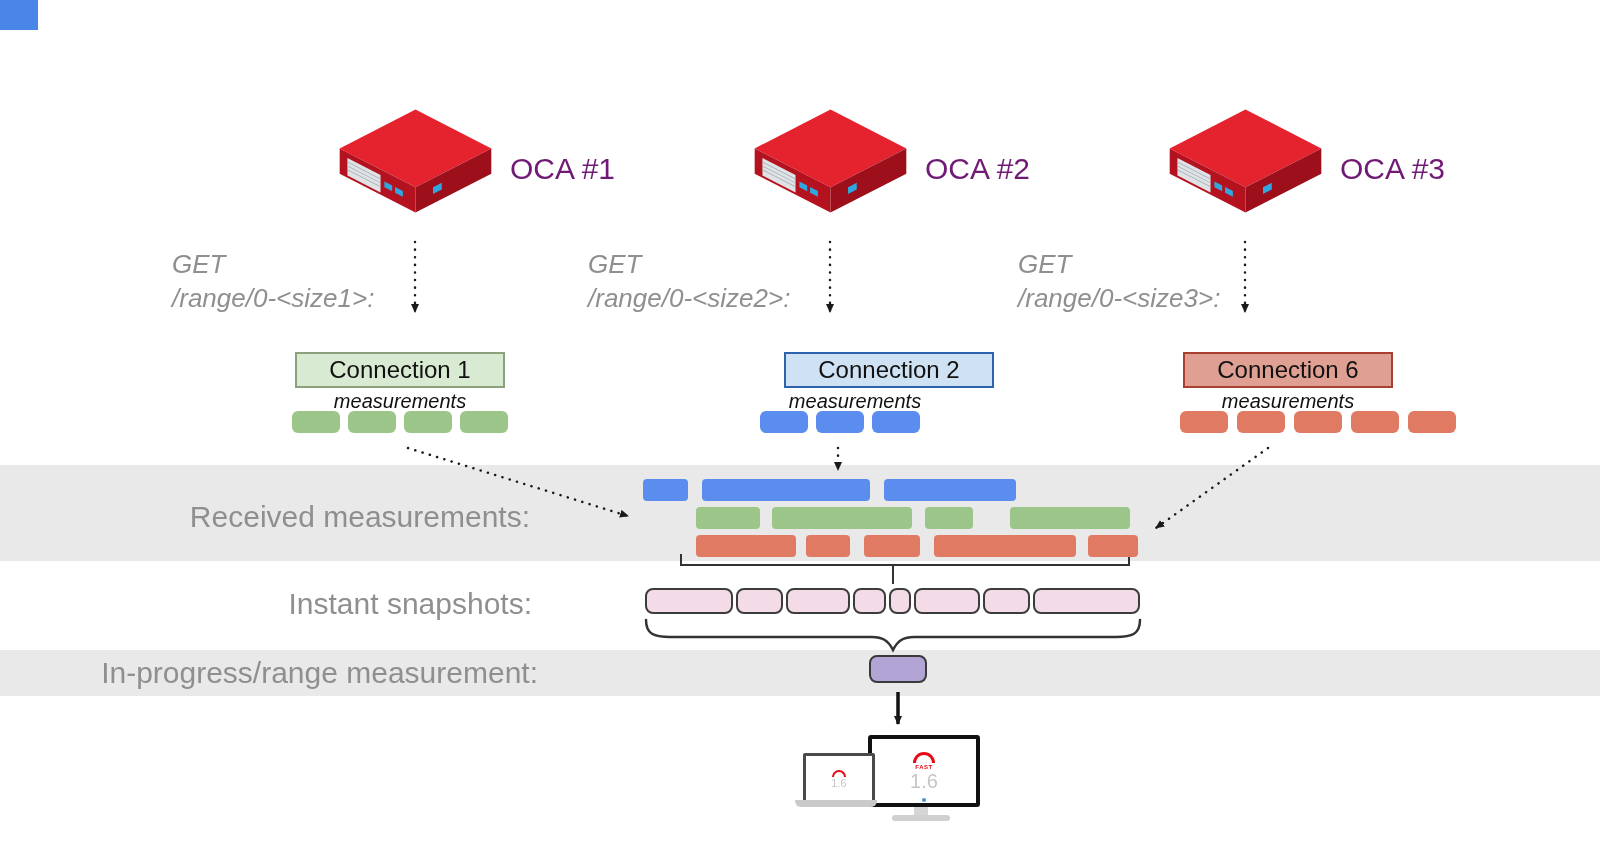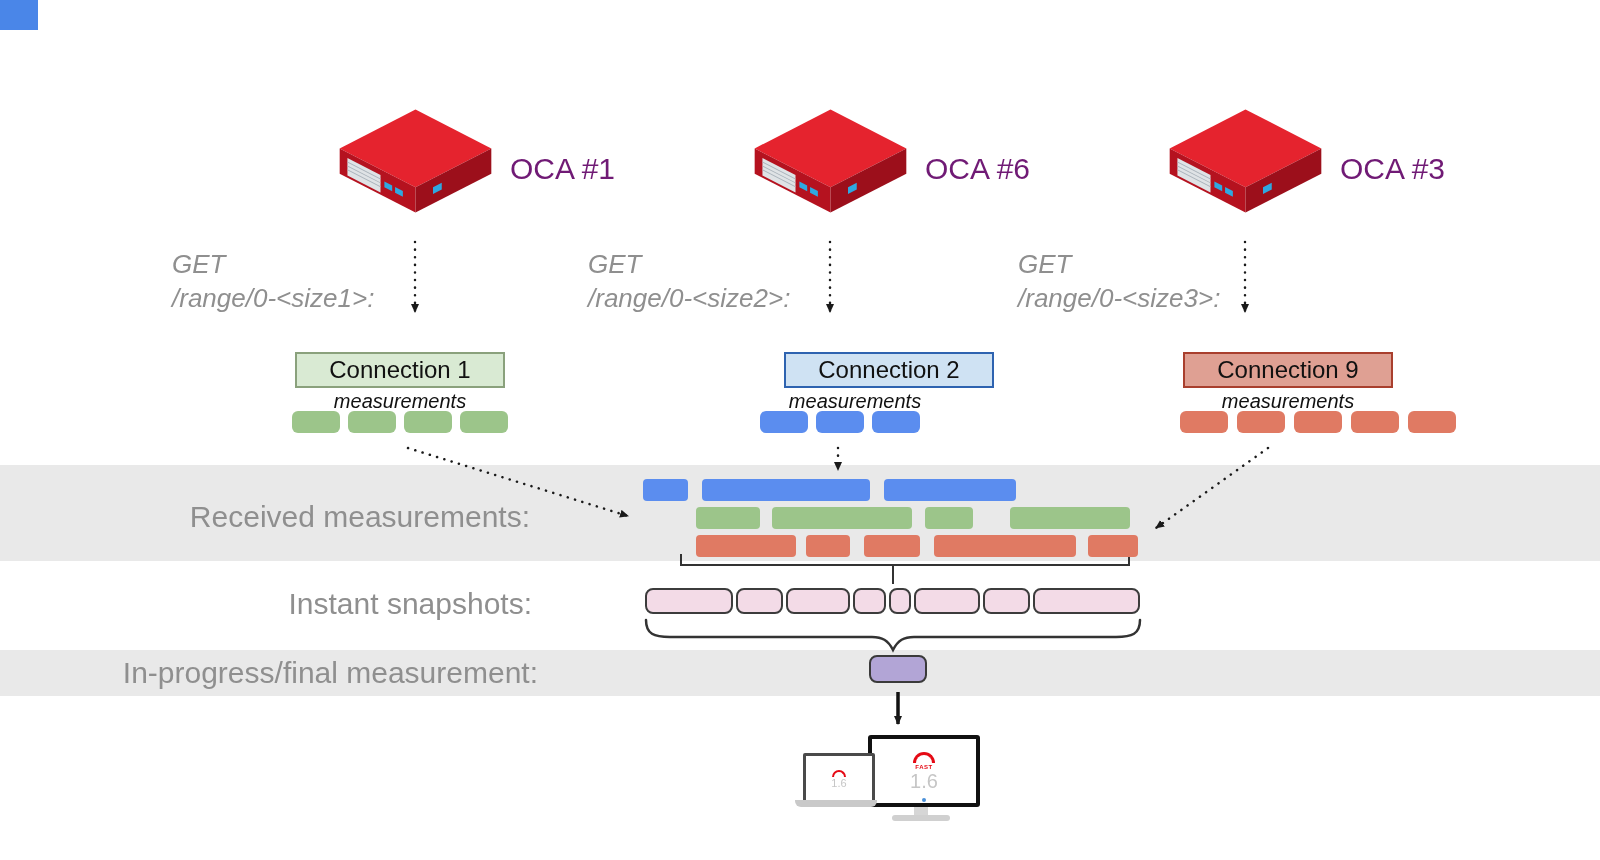--- a/index.html
+++ b/index.html
@@ -121,39 +121,39 @@
     <g transform="translate(58,80) skewY(27.2)">
       <rect width="8" height="6" fill="#2fa8e1"></rect>
         <rect x="11" width="8" height="6" fill="#2fa8e1"></rect>
     </g>
     <g transform="translate(108,86) skewY(-27.2)">
       <rect width="9" height="7" fill="#2fa8e1"></rect>
     </g>
   </svg>
 
   <div class="oca-label" style="left:510px;top:152px">OCA #1</div>
-  <div class="oca-label" style="left:925px;top:152px">OCA #6</div>
+  <div class="oca-label" style="left:925px;top:152px">OCA #2</div>
   <div class="oca-label" style="left:1340px;top:152px">OCA #3</div>
 
   <div class="get-text" style="left:172px;top:248px">
     <div>GET</div>
     <div>/range/0-&lt;size1&gt;:</div>
   </div>
   <div class="get-text" style="left:588px;top:248px">
     <div>GET</div>
     <div>/range/0-&lt;size2&gt;:</div>
   </div>
   <div class="get-text" style="left:1018px;top:248px">
     <div>GET</div>
     <div>/range/0-&lt;size3&gt;:</div>
   </div>
 
   <div class="conn-box conn-green" style="left:295px;top:352px">Connection 1</div>
   <div class="conn-box conn-blue" style="left:784px;top:352px">Connection 2</div>
-  <div class="conn-box conn-red" style="left:1183px;top:352px">Connection 9</div>
+  <div class="conn-box conn-red" style="left:1183px;top:352px">Connection 6</div>
 
   <div class="conn-sub" style="left:295px;top:390px">measurements</div>
   <div class="conn-sub" style="left:750px;top:390px">measurements</div>
   <div class="conn-sub" style="left:1183px;top:390px">measurements</div>
 
   <div class="chips g8" style="left:292px;top:411px">
       <div class="chip green"></div>
       <div class="chip green"></div>
       <div class="chip green"></div>
       <div class="chip green"></div>
@@ -213,21 +213,21 @@
       <div class="snap" style="width: 88px;"></div>
       <div class="snap" style="width: 47px;"></div>
       <div class="snap" style="width: 64px;"></div>
       <div class="snap" style="width: 33px;"></div>
       <div class="snap" style="width: 22px;"></div>
       <div class="snap" style="width: 66px;"></div>
       <div class="snap" style="width: 47px;"></div>
       <div class="snap" style="width: 107px;"></div>
     </div>
 
-  <div class="label-gray" style="left:60px;top:656px;width:478px">In-progress/final measurement:</div>
+  <div class="label-gray" style="left:60px;top:656px;width:478px">In-progress/range measurement:</div>
   <div class="final-chip"></div>
 
   <div class="monitor-stand"></div>
   <div class="monitor-base"></div>
   <div class="monitor">
     <div class="monitor-inner">
       <div class="gauge"></div>
       <div class="brand-txt">FAST</div>
       <div class="speed-lg">1.6</div>
       <div class="power-dot"></div>

